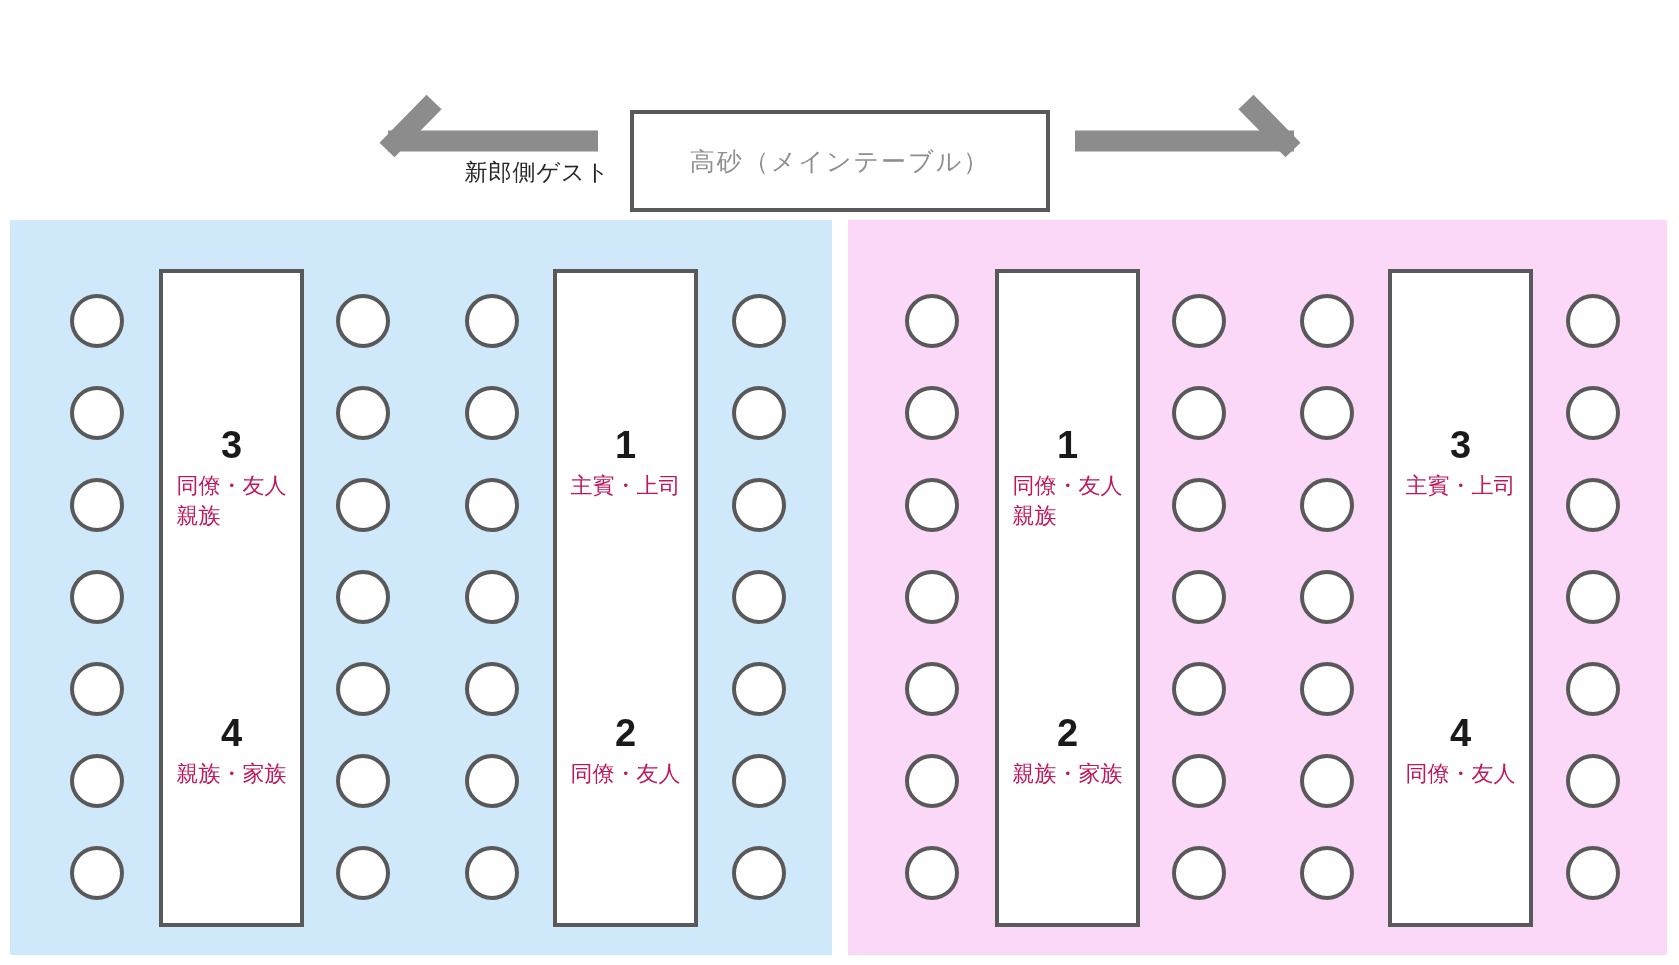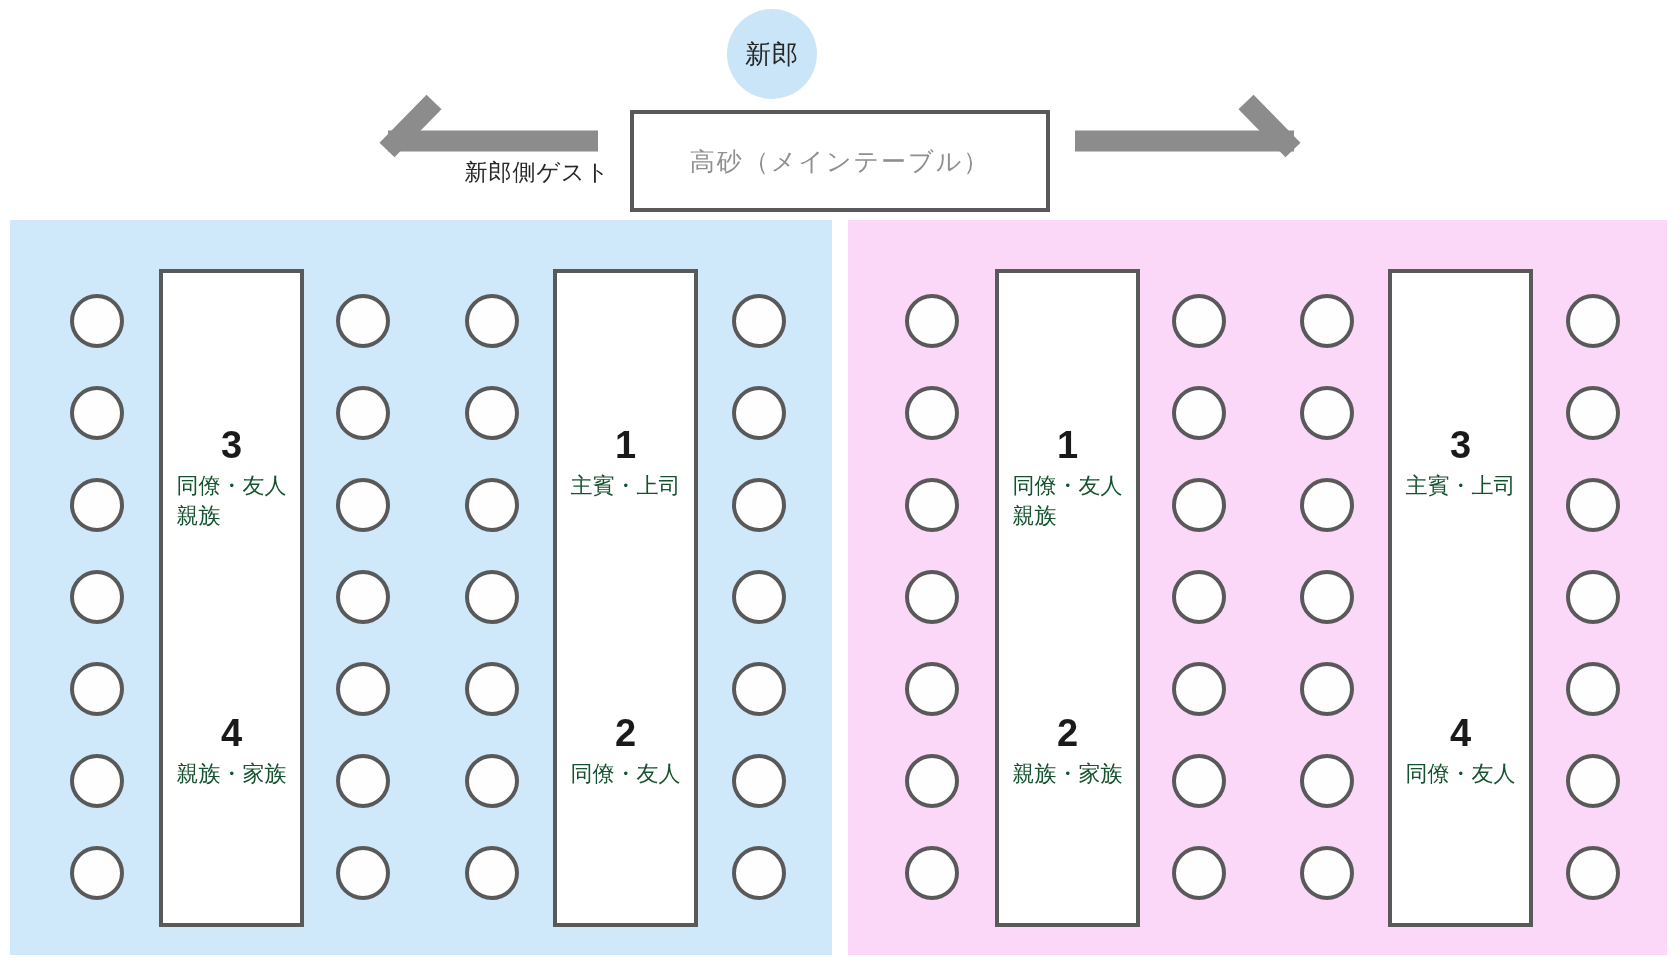--- a/index.html
+++ b/index.html
@@ -41,38 +41,35 @@
   
   .gtable{
     position:absolute;top:269px;width:145px;height:658px;box-sizing:border-box;
     background:#fff;border:4px solid var(--table-border);
   }
   .gtable.t1{left:159px;} .gtable.t2{left:553px;}
   .gtable.t3{left:995px;} .gtable.t4{left:1388px;}
   .tgroup{position:absolute;left:0;right:0;text-align:center;}
   .tgroup.top{top:150px;} .tgroup.bottom{top:438px;}
   .tnum{font-size:38px;font-weight:bold;line-height:1.2;color:#1a1a1a;}
-  .tsub{font-size:22px;line-height:1.4;margin-top:2px;color:#14532d;}
+  .tsub{font-size:22px;line-height:1.4;margin-top:2px;color:#be185d;}
   .tsub-lines{display:inline-block;text-align:left;}
   .tsub-lines span{display:block;}
   
   .seat-col{position:absolute;top:294px;display:flex;flex-direction:column;gap:38px;}
   .seat{
     width:54px;height:54px;box-sizing:border-box;border-radius:50%;
     background:#fdfefd;border:4px solid var(--seat-border);
   }
 </style>
 </head>
 <body>
 
 <div class="canvas" id="canvas">
 
-  <div class="person groom">
-    <span>新郎</span>
-  </div>
 
   <div class="main-table">
     <span>高砂（メインテーブル）</span>
   </div>
 
   <svg class="arrow left" viewBox="0 0 250 70">
     <line x1="230" y1="53" x2="20" y2="53"></line>
     <line x1="19" y1="62" x2="66" y2="14"></line>
   </svg>
   <svg class="arrow right" viewBox="0 0 250 70">

